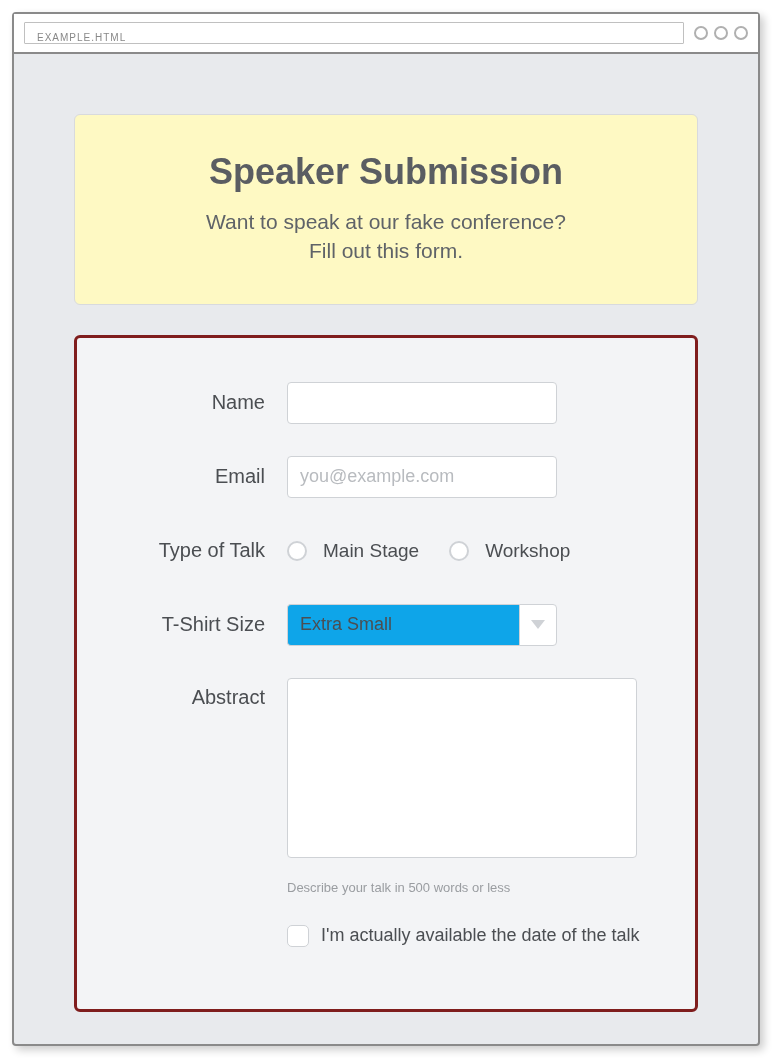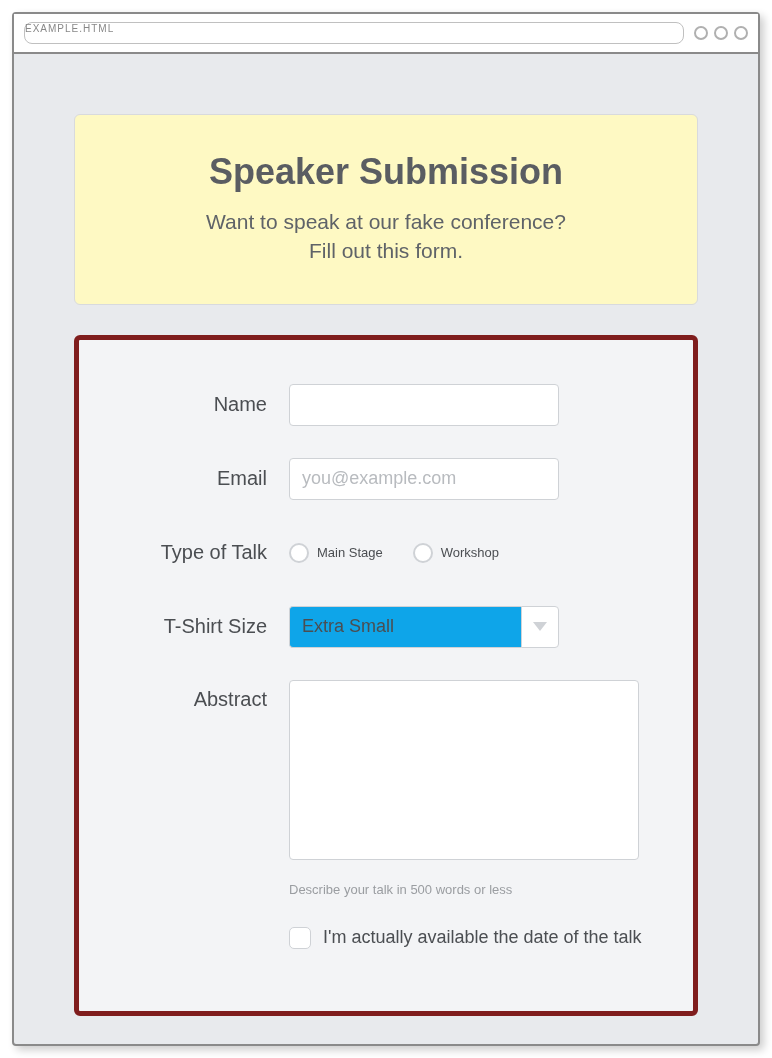--- a/index.html
+++ b/index.html
@@ -30,28 +30,28 @@
       background: #fff;
       border-bottom: 2px solid #8a8a8a;
       display: flex;
       align-items: center;
       padding: 0 10px;
     }
     .urlbar {
       flex: 1;
       height: 22px;
       border: 1px solid #c0c0c0;
-      border-radius: 8px;
+      border-radius: 1px;
       background: #fff;
       font-size: 10px;
       letter-spacing: 1px;
       color: #888;
-      padding: 0 0;
-      display: flex;
-      align-items: flex-start;
+      padding: 0 12px;
+      display: flex;
+      align-items: flex-end;
     }
     .window-controls {
       display: flex;
       gap: 6px;
       margin-left: 10px;
     }
     .window-dot {
       width: 14px;
       height: 14px;
       border-radius: 50%;
@@ -77,21 +77,21 @@
       color: #5a5d62;
       margin-bottom: 14px;
     }
     .header-card p {
       font-size: 21px;
       color: #5f6368;
       line-height: 1.4;
     }
     .form-card {
       background: #f3f4f6;
-      border: 5px solid #7f1d1d;
+      border: 3px solid #7f1d1d;
       border-radius: 6px;
       padding: 44px 50px 30px 50px;
     }
     .form-row {
       display: flex;
       align-items: flex-start;
       margin-bottom: 32px;
     }
     .form-row.align-center {
       align-items: center;
@@ -136,22 +136,23 @@
       cursor: pointer;
     }
     .radio-circle {
       width: 20px;
       height: 20px;
       border-radius: 50%;
       border: 2px solid #cfd2d6;
       background: #fff;
     }
     .radio-label {
-      font-size: 13px;
+      font-size: 19px;
       color: #4b4e52;
+      margin-left: 8px;
     }
     .select-wrap {
       display: flex;
       width: 270px;
       height: 42px;
     }
     .select-display {
       flex: 1;
       border: 1px solid #cfd2d6;
       border-right: none;

